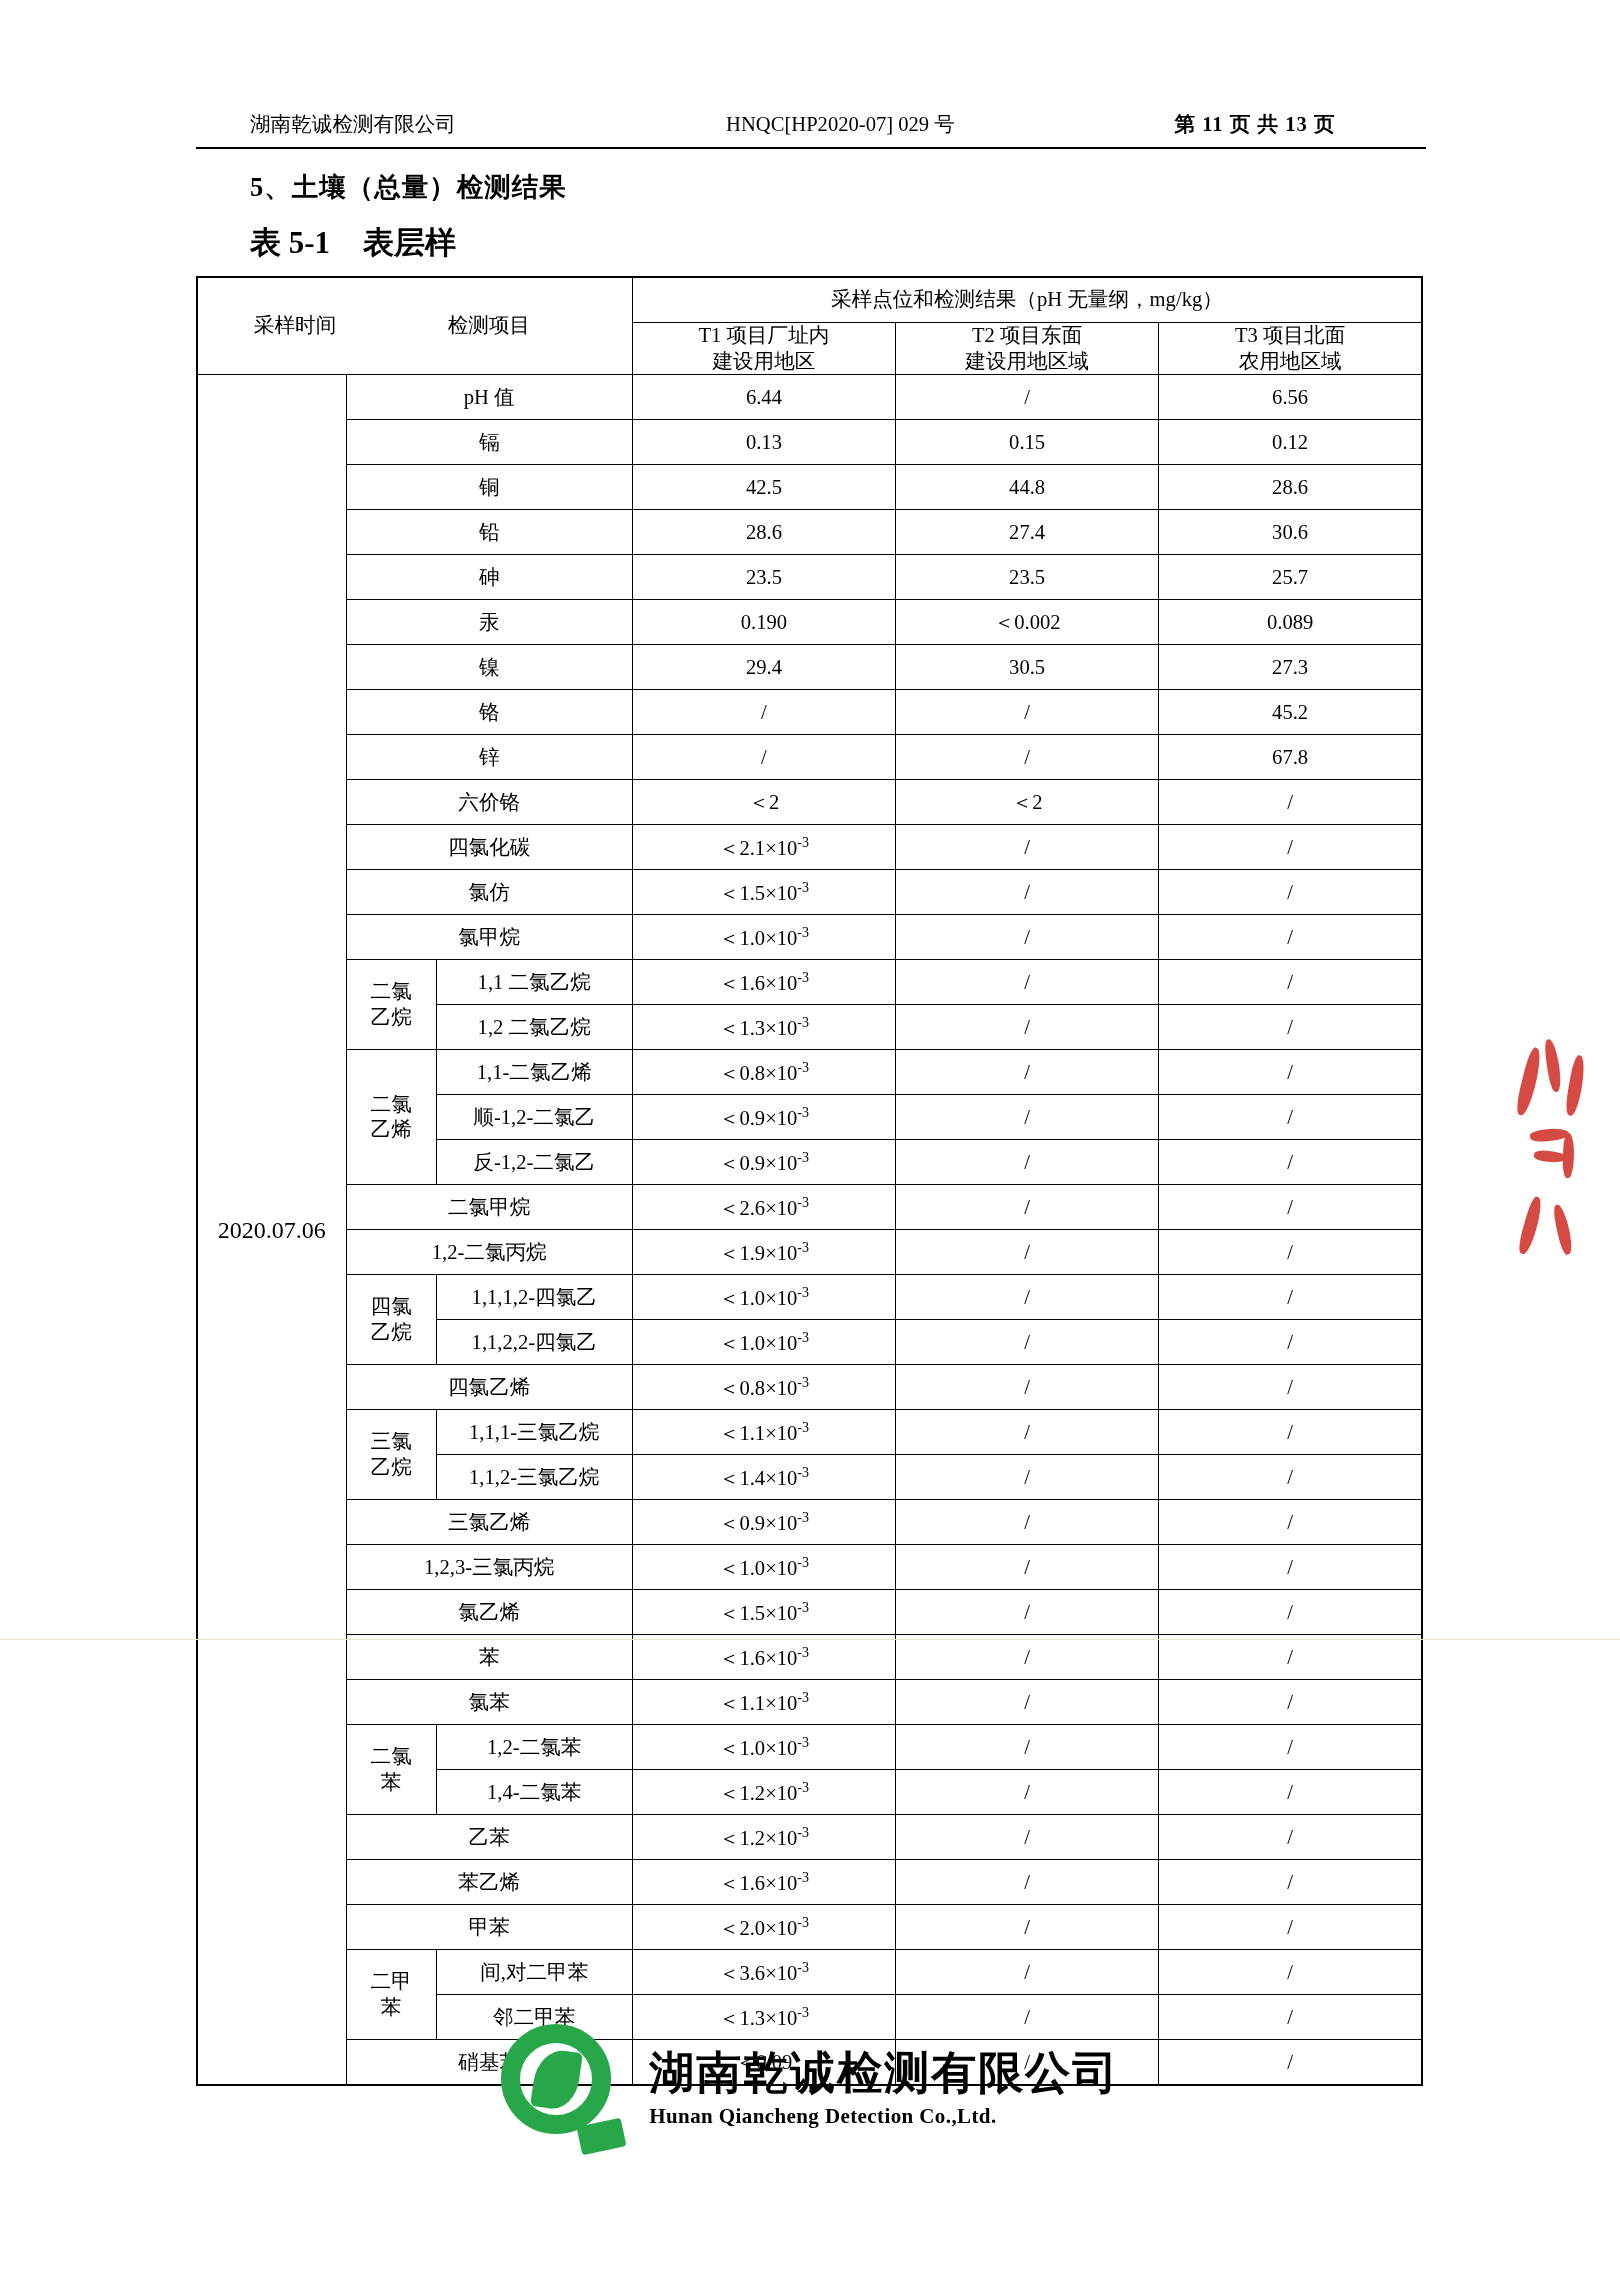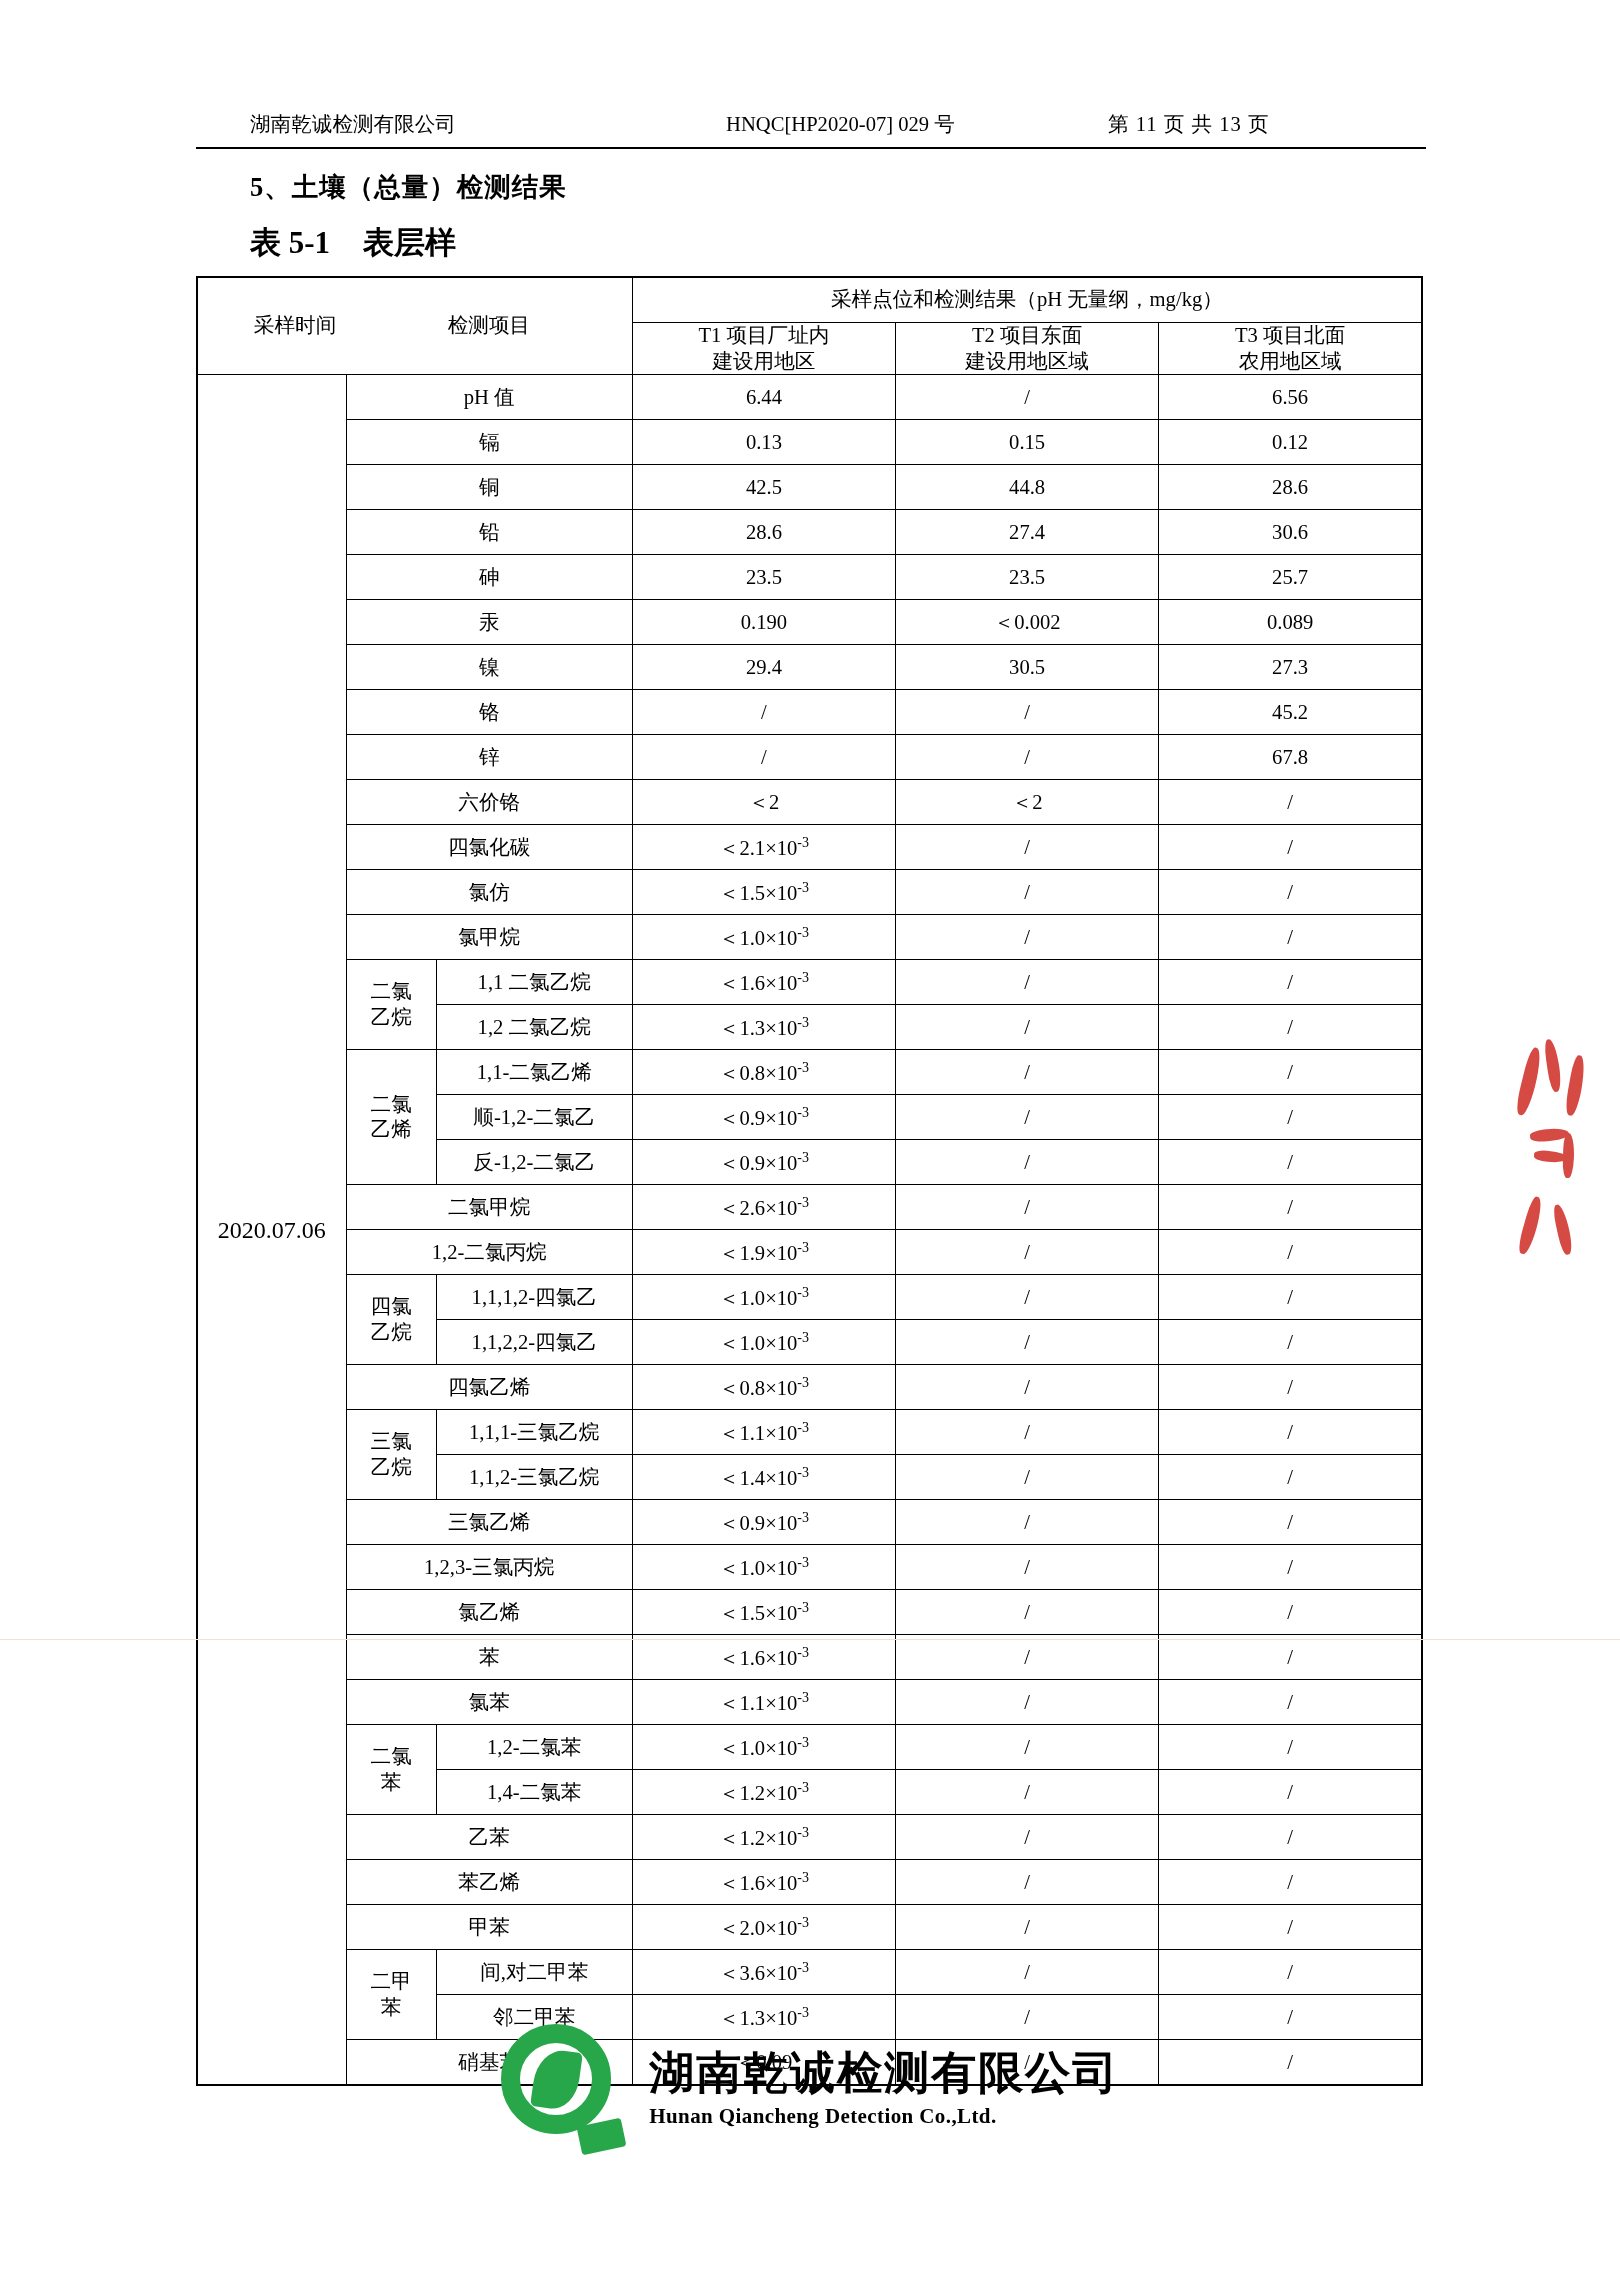--- a/index.html
+++ b/index.html
@@ -22,21 +22,21 @@
     position: absolute;
     top: 110px;
     left: 250px;
     width: 1152px;
     display: flex;
     align-items: baseline;
     font-size: 20.6px;
   }
   .header .h-left { width: 323px; }
   .header .h-center { flex: 1; text-align: center; }
-  .header .h-right { width: 294px; text-align: left; letter-spacing: 1px;}
+  .header .h-right { width: 294px; text-align: center; letter-spacing: 1px; font-weight: bold;}
   .header-rule {
     position: absolute;
     top: 147px;
     left: 196px;
     width: 1230px;
     height: 2px;
     background: #000;
   }
   
   .sec-title {

